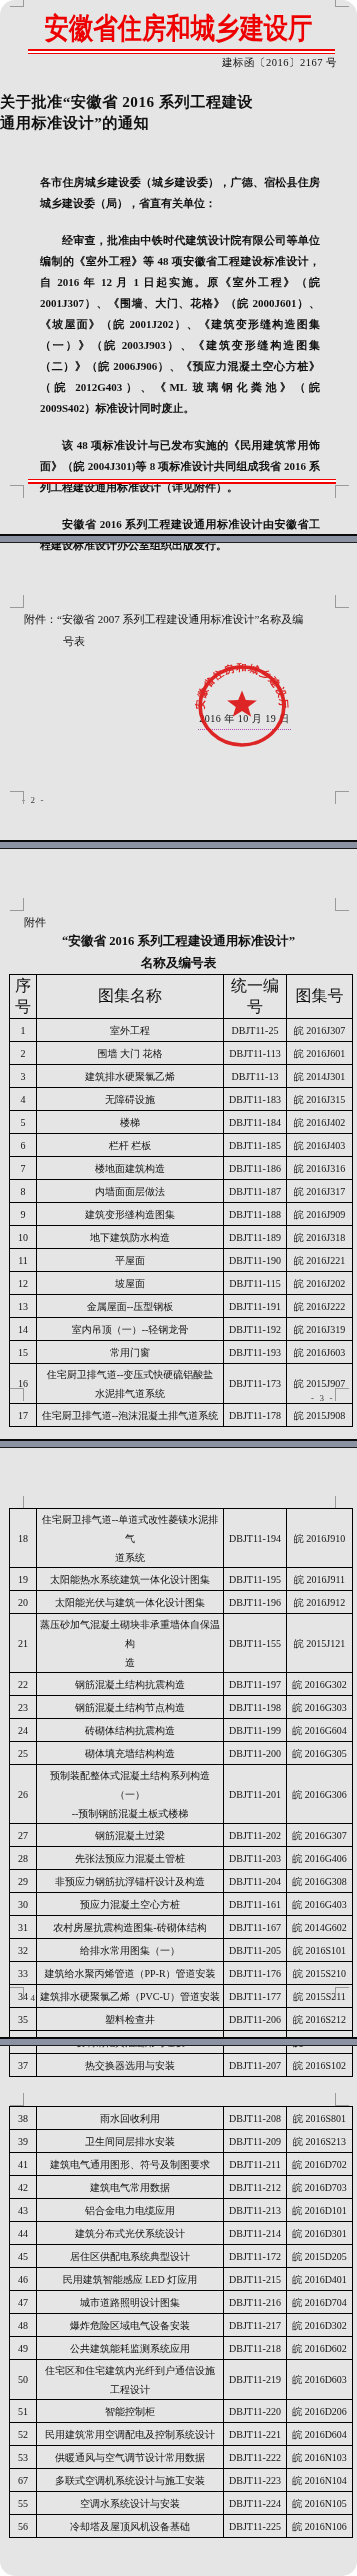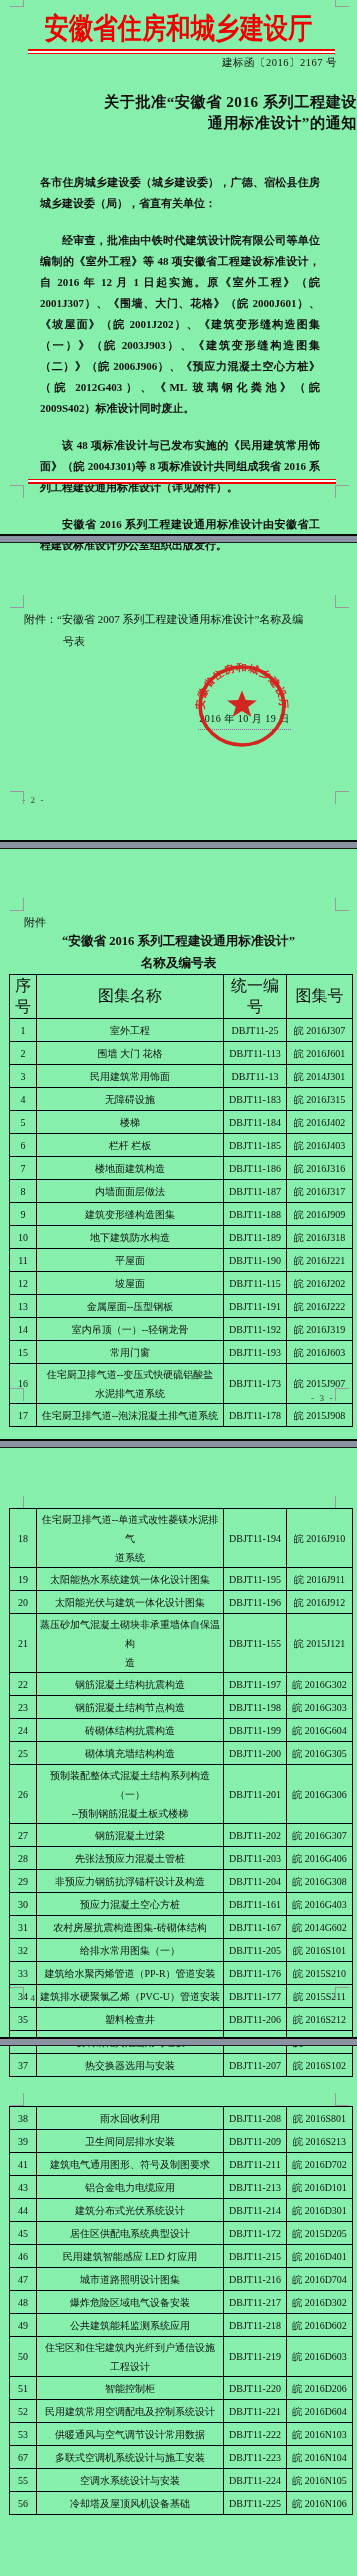--- a/index.html
+++ b/index.html
@@ -1,17 +1,17 @@
 <!DOCTYPE html>
 <html style="font-size:8.4px"><head>
 <meta charset="utf-8">
 <style>
   html,body{margin:0;padding:0;background:#ffffff;}
-  #doc{position:relative;width:357px;height:2576px;background:#86efac;
-       font-family:"Liberation Serif",serif;color:#111;overflow:hidden;}
+  #doc{position:relative;width:357px;height:2576px;background:#e5e5e5;
+       font-family:"Liberation Serif",serif;color:#111;overflow:hidden;border-radius:15px;}
 
   
   .abs{position:absolute;}
 
   
   .sep{position:absolute;left:0;width:357px;height:6.3px;background:#8b93a2;
        border-top:2.6px solid #0a0a0a;border-bottom:1.1px solid #1e1e1e;}
 
   
   .corner{position:absolute;width:13px;height:11.6px;}
@@ -20,21 +20,21 @@
   .corner.bl{border-right:1.1px solid #9a9a9a;border-top:1.1px solid #9a9a9a;}
   .corner.br{border-left:1.1px solid #9a9a9a;border-top:1.1px solid #9a9a9a;}
 
   
   .letterhead{left:0;right:0;top:11.6px;text-align:center;color:#ee0000;
       font-weight:700;font-size:29px;line-height:33px;white-space:nowrap;}
   .letterhead span{display:inline-block;transform:scaleX(0.84);transform-origin:center;}
   .redline-top{left:28px;width:307px;top:49px;height:1.6px;
       border-top:2.1px solid #f20000;border-bottom:1.1px solid #f20000;background:#fff;}
   .docnum{left:24px;width:313px;top:56px;text-align:right;font-size:10.5px;letter-spacing:0.5px;}
-  .main-title{left:0;right:0;top:92px;text-align:right;font-size:15.2px;
+  .main-title{left:0;right:0;top:92px;text-align:left;font-size:15.2px;
       font-weight:700;line-height:20.5px;letter-spacing:0.5px;}
   .bodytext{left:24px;width:312px;top:156px;font-size:11px;line-height:21px;
       text-align:justify;}
   .bodytext p{margin:16px;font-weight:bold;}
   .bodytext p.ind{text-indent:2em;}
   .redline-bottom{left:28px;width:308px;top:479px;height:1.6px;
       border-top:1.1px solid #f20000;border-bottom:2.1px solid #f20000;background:#fff;}
 
   
   .attach-note{left:24px;width:315px;top:609px;font-size:11px;line-height:21.5px;}
@@ -148,21 +148,21 @@
           <td class="c-fig">皖 2016J307</td>
         </tr>
         <tr>
           <td class="c-no">2</td>
           <td class="c-name">围墙 大门 花格</td>
           <td class="c-code">DBJT11-113</td>
           <td class="c-fig">皖 2016J601</td>
         </tr>
         <tr>
           <td class="c-no">3</td>
-          <td class="c-name">民用建筑常用饰面</td>
+          <td class="c-name">建筑排水硬聚氯乙烯</td>
           <td class="c-code">DBJT11-13</td>
           <td class="c-fig">皖 2014J301</td>
         </tr>
         <tr>
           <td class="c-no">4</td>
           <td class="c-name">无障碍设施</td>
           <td class="c-code">DBJT11-183</td>
           <td class="c-fig">皖 2016J315</td>
         </tr>
         <tr>
@@ -419,20 +419,26 @@
           <td class="c-code">DBJT11-209</td>
           <td class="c-fig">皖 2016S213</td>
         </tr>
         <tr>
           <td class="c-no">41</td>
           <td class="c-name">建筑电气通用图形、符号及制图要求</td>
           <td class="c-code">DBJT11-211</td>
           <td class="c-fig">皖 2016D702</td>
         </tr>
         <tr>
+          <td class="c-no">42</td>
+          <td class="c-name">建筑电气常用数据</td>
+          <td class="c-code">DBJT11-212</td>
+          <td class="c-fig">皖 2016D703</td>
+        </tr>
+        <tr>
           <td class="c-no">43</td>
           <td class="c-name">铝合金电力电缆应用</td>
           <td class="c-code">DBJT11-213</td>
           <td class="c-fig">皖 2016D101</td>
         </tr>
         <tr>
           <td class="c-no">44</td>
           <td class="c-name">建筑分布式光伏系统设计</td>
           <td class="c-code">DBJT11-214</td>
           <td class="c-fig">皖 2016D301</td>

